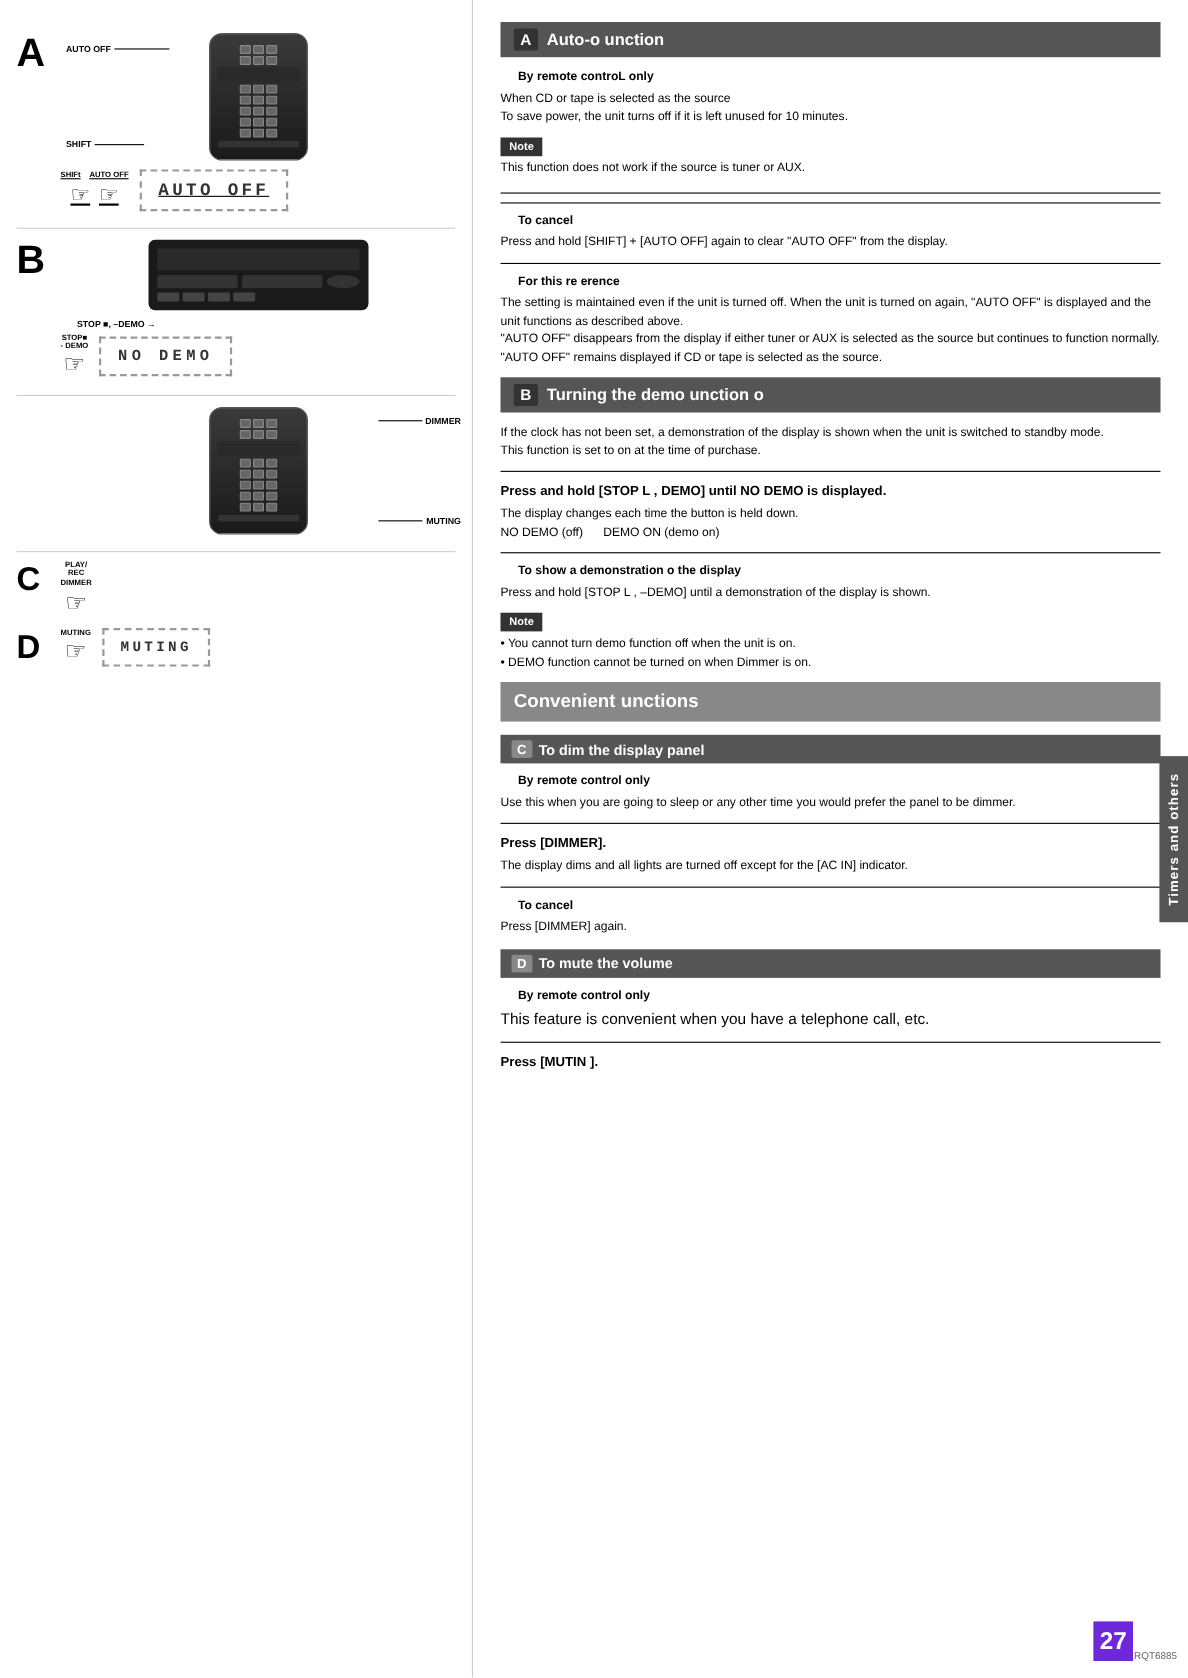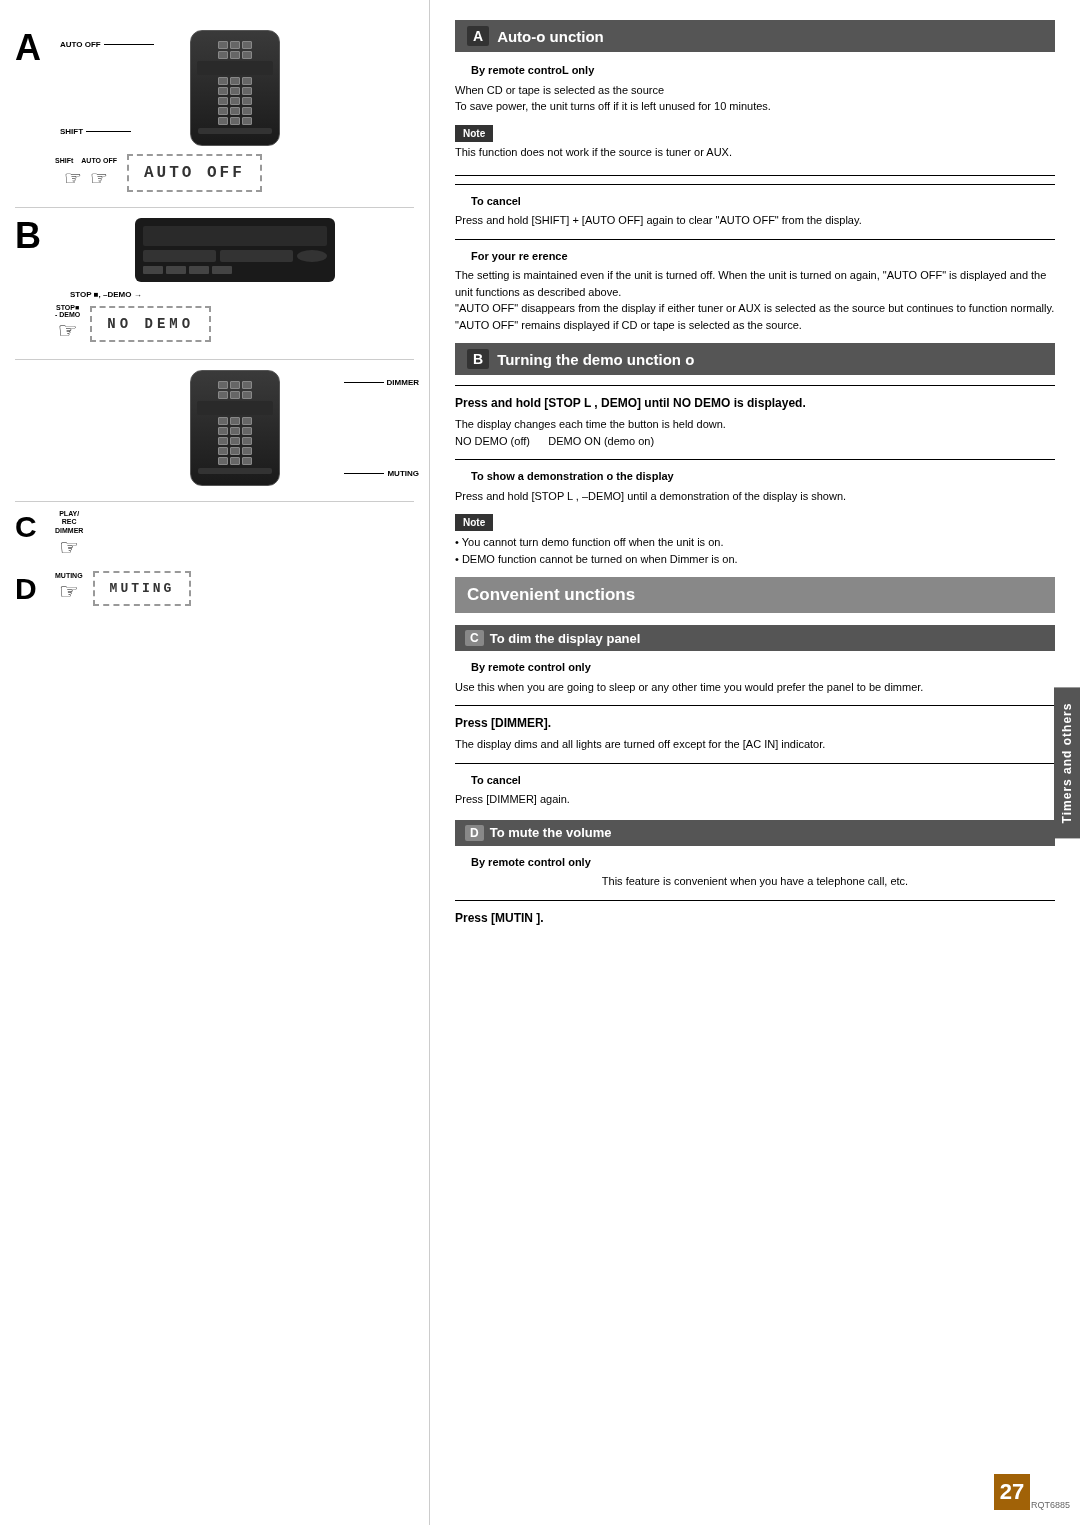--- a/index.html
+++ b/index.html
@@ -120,21 +120,21 @@
       font-weight: bold;
       letter-spacing: 1px;
     }
     .page-number {
       position: absolute;
       bottom: 15px;
       right: 50px;
       font-size: 22px;
       font-weight: bold;
       color: #fff;
-      background: #a16207;
+      background: #6d28d9;
       width: 36px;
       height: 36px;
       display: flex;
       align-items: center;
       justify-content: center;
     }
     .rqt-code {
       position: absolute;
       bottom: 15px;
       right: 10px;
@@ -171,21 +171,21 @@
 </head>
 <body>
 
 <div class="page">
 
   <div class="left-panel">
 
     <div style="position:relative; padding: 10px 0 15px 0; border-bottom: 1px solid #ccc;">
       <div style="display:flex; gap:10px; align-items:flex-start;">
         <div style="font-size:36px; font-weight:bold; line-height:1; min-width:30px;">A</div>
-        <div style="flex:1;">
+        <div style="flex:1;text-decoration:underline;">
 
           <div style="display:flex; justify-content:center; position:relative; margin-bottom:5px;">
 
             <div style="position:absolute; left:5px; top:10px; font-size:8px; font-weight:bold; display:flex; align-items:center; gap:3px;">
               <span>AUTO OFF</span>
               <div style="width:50px; height:1px; background:#000;"></div>
             </div>
             <div class="mini-remote">
               <div class="mr-row">
                   <div class="mr-btn"></div>
@@ -400,29 +400,32 @@
     <div class="divider"></div>
 
     <div class="content-block">
       <div class="bold-label">To cancel</div>
       <div style="font-size:11px; line-height:1.5;">Press and hold [SHIFT] + [AUTO OFF] again to clear "AUTO OFF" from the display.</div>
     </div>
 
     <div class="divider"></div>
 
     <div class="content-block">
-      <div class="bold-label">For your re erence</div>
+      <div class="bold-label">For this re erence</div>
       <div style="font-size:11px; line-height:1.5;">The setting is maintained even if the unit is turned off. When the unit is turned on again, "AUTO OFF" is displayed and the unit functions as described above.<br>"AUTO OFF" disappears from the display if either tuner or AUX is selected as the source but continues to function normally.<br>"AUTO OFF" remains displayed if CD or tape is selected as the source.</div>
     </div>
 
     <div class="section-header">
       <span class="letter-badge">B</span>
       <span>Turning the demo  unction o</span>
     </div>
 
+    <div class="content-block">
+      <div style="font-size:11px; line-height:1.5;">If the clock has not been set, a demonstration of the display is shown when the unit is switched to standby mode.<br>This function is set to on at the time of purchase.</div>
+    </div>
 
     <div class="divider"></div>
 
     <div class="content-block">
       <div class="bold-instruction">Press and hold [STOP L , DEMO] until NO DEMO is displayed.</div>
       <div style="font-size:11px; line-height:1.5;">The display changes each time the button is held down.<br>NO DEMO (off) &nbsp;&nbsp;&nbsp;&nbsp; DEMO ON (demo on)</div>
     </div>
 
     <div class="divider"></div>
 
@@ -465,21 +468,21 @@
       <div style="font-size:11px;">Press [DIMMER] again.</div>
     </div>
 
     <div class="subsection-header">
       <span class="letter-sm">D</span>
       <span>To mute the volume</span>
     </div>
 
     <div class="content-block">
       <div class="bold-label">By remote control only</div>
-      <div style="font-size:11px; line-height:1.5;text-align:center;">This feature is convenient when you have a telephone call, etc.</div>
+      <div style="font-size:14px; line-height:1.5;">This feature is convenient when you have a telephone call, etc.</div>
     </div>
 
     <div class="divider"></div>
 
     <div class="content-block">
       <div class="bold-instruction">Press [MUTIN  ].</div>
     </div>
 
     <div class="right-sidebar-tab">
       <span>Timers and others</span>

